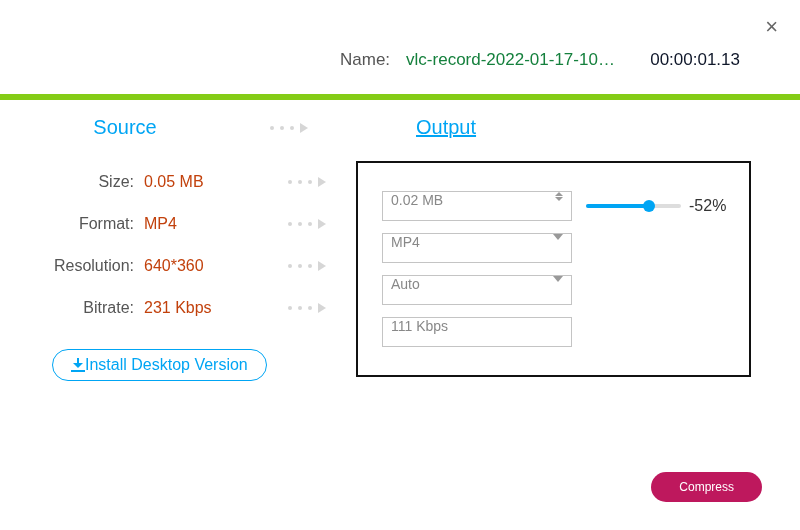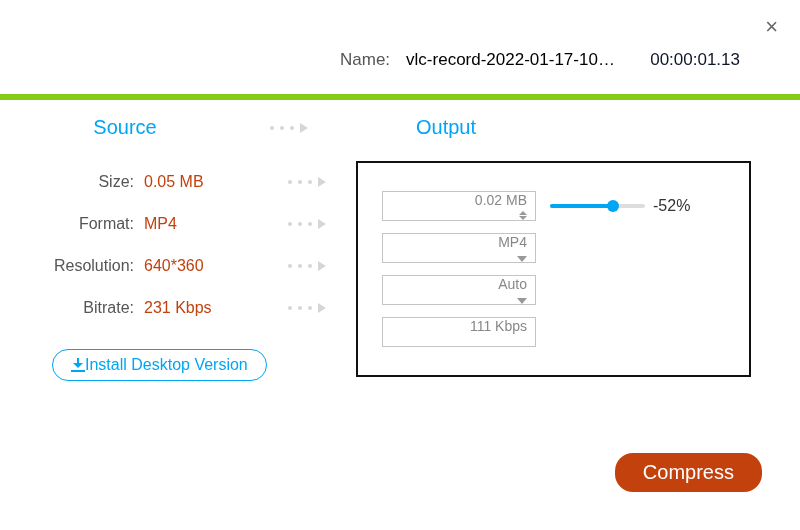--- a/index.html
+++ b/index.html
@@ -27,41 +27,41 @@
     padding: 50px 40px 24px 40px;
     border-bottom: 6px solid #84cc16;
     gap: 16px;
   }
   .header .name-label {
     color: #555;
     font-size: 17px;
     margin-left: 300px;
   }
   .header .name-value {
-    color: #000000;
+    color: #15803d;
     font-size: 17px;
   }
   .header .duration {
     color: #0f172a;
     font-size: 17px;
     margin-left: auto;
     margin-right: 20px;
   }
   .columns-header {
     display: flex;
     align-items: center;
     padding: 16px 0 22px 0;
   }
   .columns-header .col-title {
     color: #00a5f4;
     font-size: 20px;
     font-weight: 400;
   }
   .columns-header .col-source { width: 250px; text-align: center; }
-  .columns-header .col-output { margin-left: 0; padding-left: 108px; }
+  .columns-header .col-output { margin-left: 0; padding-left: 108px; text-decoration: underline; }
   .arrow-dots {
     display: inline-flex;
     align-items: center;
     gap: 6px;
     color: #d0d0d0;
     width: 58px;
     justify-content: flex-end;
   }
   .arrow-dots .dot {
     width: 4px; height: 4px; border-radius: 50%; background: #d6d6d6;
@@ -104,32 +104,31 @@
     font-size: 16px;
     flex: 1;
   }
   .row-arrow {
     flex: 0 0 58px;
     display: flex;
     justify-content: flex-end;
   }
   .out-row { height: 42px; display:flex; align-items:center; gap:14px;}
   .field {
-    width: 154px;
+    width: 190px;
     height: 30px;
     border: 1px solid #c4c4c4;
     background: #fff;
     display: flex;
-    align-items: flex-end;
+    align-items: flex-start;
     justify-content: space-between;
     padding: 0 8px;
     color: #888;
     font-size: 14px;
     cursor: pointer;
-    flex-direction: column;
   }
   .field .caret {
     display:flex; flex-direction:column; gap:1px;
   }
   .field .caret.updown span{
     width:0;height:0;display:block;
   }
   .field .caret.updown .up{
     border-left:4px solid transparent;border-right:4px solid transparent;border-bottom:4px solid #999;
   }
@@ -185,27 +184,27 @@
   .install-btn .dl-icon::after{
     content:""; position:absolute; left:2px; top:5px;
     width:0;height:0;border-left:5px solid transparent;border-right:5px solid transparent;border-top:5px solid #00a5f4;
   }
   .install-btn .dl-base{
     position:absolute; left:0; bottom:0; width:14px; height:2px; background:#00a5f4;
   }
   .compress-btn {
     position:absolute;
     right: 38px;
-    bottom: 38px;
-    background:#c2410c;
+    bottom: 28px;
+    background:#be185d;
     color:#fff;
     border:none;
     border-radius:18px;
     padding:8px 28px;
-    font-size:20px;
+    font-size:12px;
     cursor:pointer;
   }
 </style>
 </head>
 <body>
 
 <div class="close-x">×</div>
 
 <div class="header">
   <span class="name-label">Name:</span>

